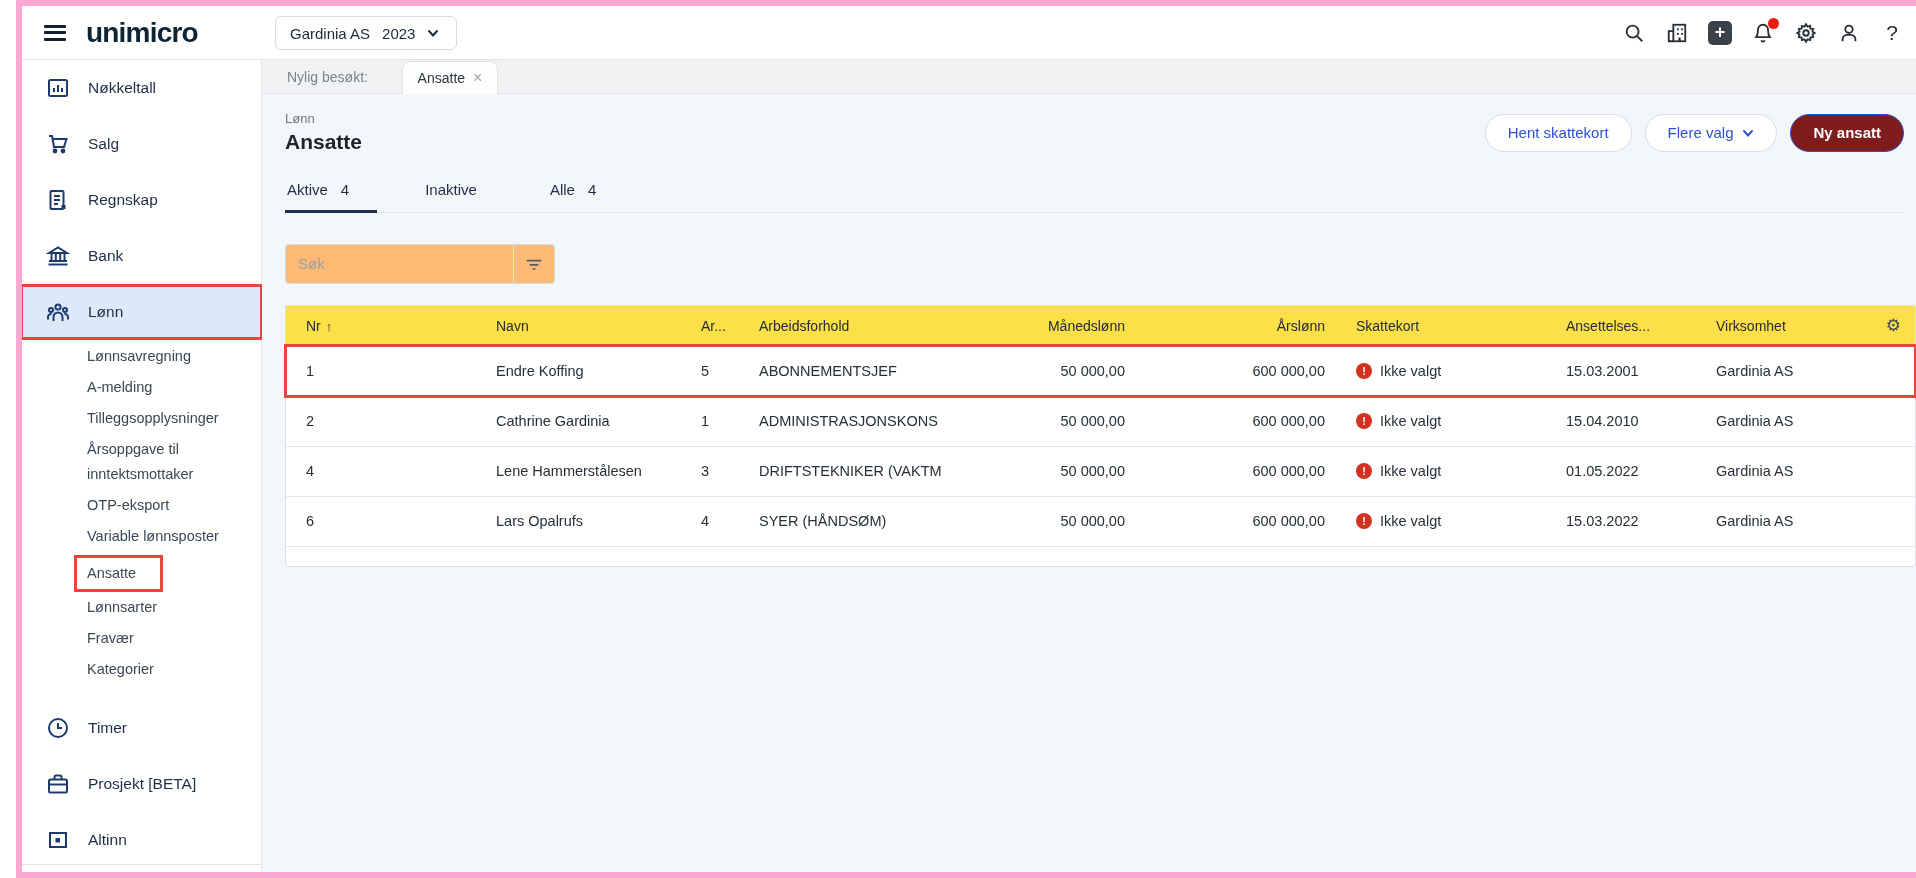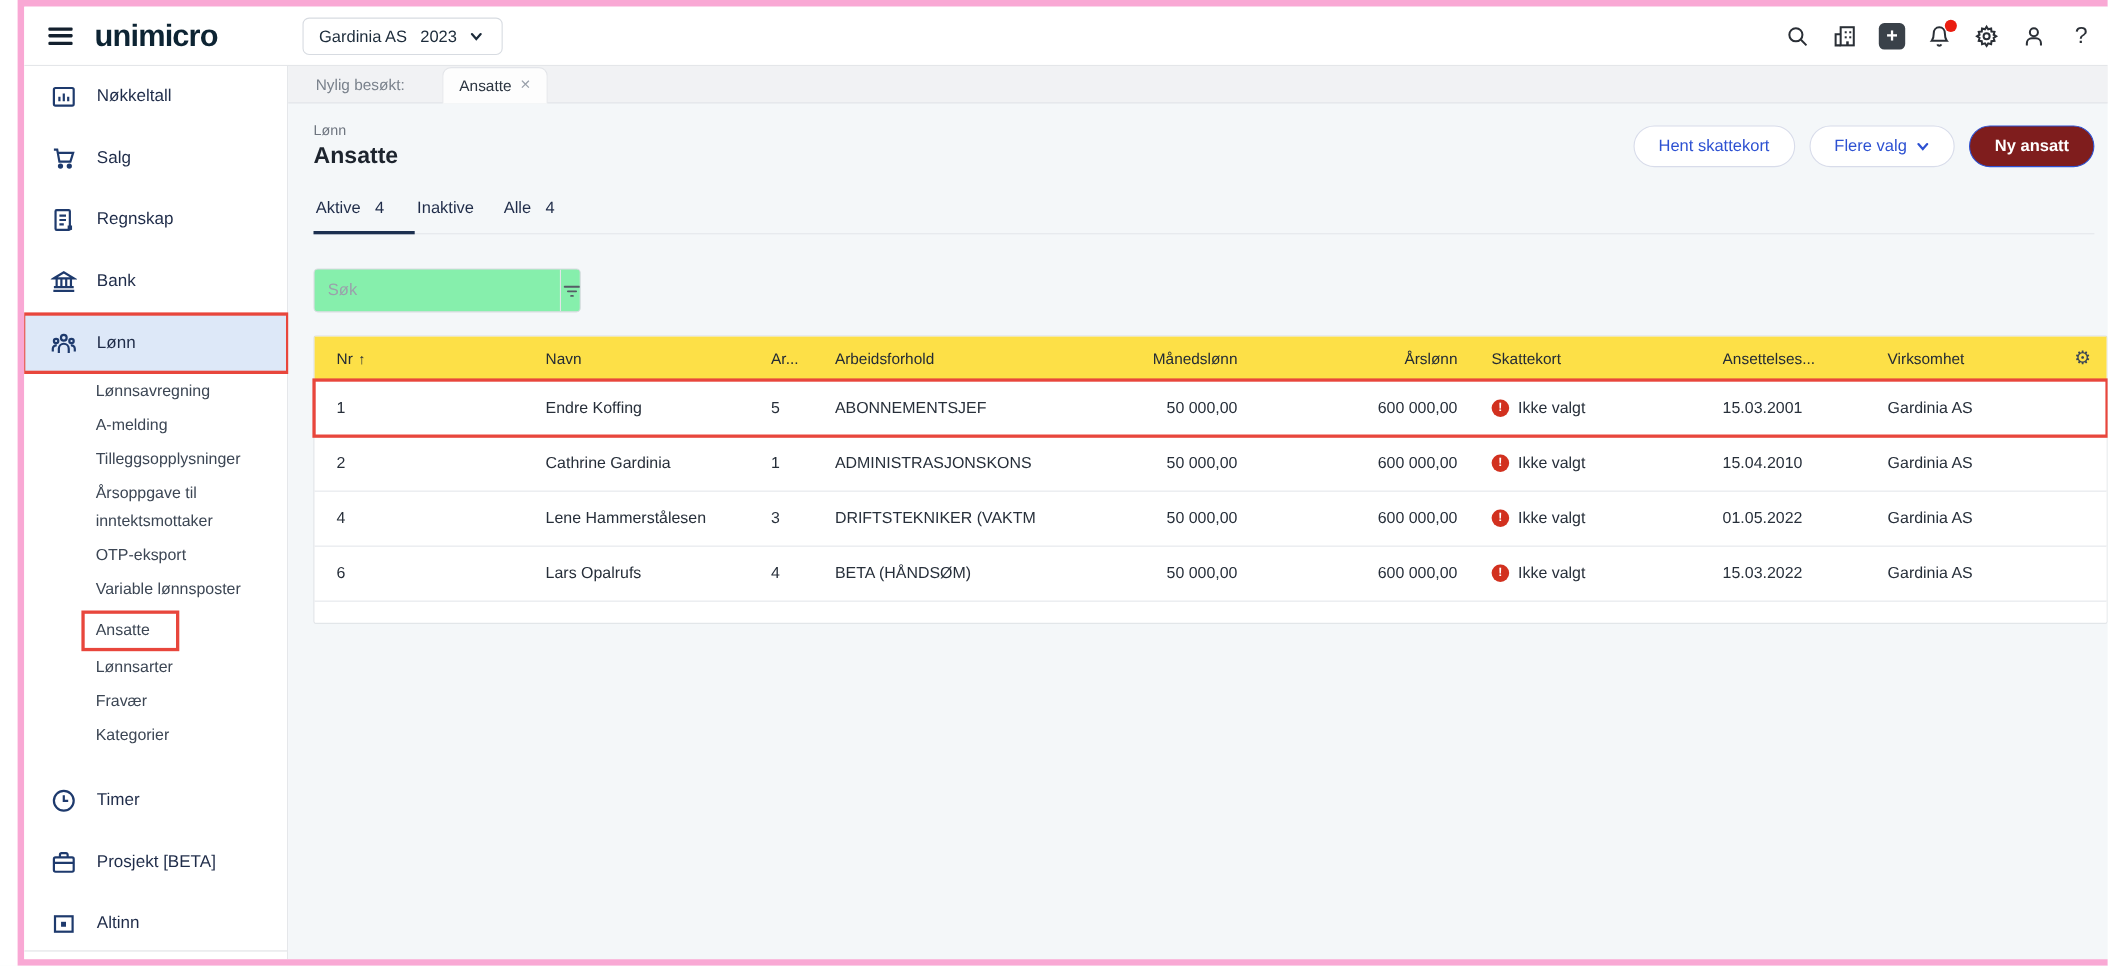--- a/index.html
+++ b/index.html
@@ -98,31 +98,31 @@
   .page-title { font-size: 21px; font-weight: 700; color: #1d242e; }
   .actions { display: flex; gap: 13px; align-items: flex-end; }
   .btn {
     height: 38px; border-radius: 19px; padding: 0 22px;
     font-size: 15px; font-family: inherit; cursor: pointer;
     display: inline-flex; align-items: center; gap: 9px;
   }
   .btn.outline { background: #fff; border: 1px solid #d8dcea; color: #2d51d2; }
   .btn.primary { background: #7f1d1d; border: 1px solid #2d51d2; color: #fff; font-weight: 600; }
 
-  .tabs-row { display: flex; margin-top: 27px; border-bottom: 1px solid #e4e7eb; text-align: right; }
+  .tabs-row { display: flex; gap: 46px; margin-top: 27px; border-bottom: 1px solid #e4e7eb; text-align: right; }
   .tab-item {
     display: flex; gap: 13px; padding: 0 12px 12px 2px;
     font-size: 15px; color: #1f2c49; cursor: pointer; position: relative;
   }
   .tab-item.active { border-bottom: 3px solid #1c3050; margin-bottom: -1.5px; padding-right: 28px; }
   .tab-count { color: #1f2c49; }
 
   .search-row { margin-top: 31px; display: flex; }
   .search-box {
-    width: 243px; height: 40px; background: #86efac; border: 1px solid #d9dce1;
+    width: 270px; height: 40px; background: #fdba74; border: 1px solid #d9dce1;
     border-radius: 4px; display: flex; align-items: flex-end; overflow: hidden;
   }
   .search-input {
     border: none; outline: none; flex: 1; height: 100%; padding: 0 12px;
     font-size: 15px; font-family: inherit; color: #2a323c; background: transparent;
   }
   .search-input::placeholder { color: #9aa1ab; }
   .filter-btn {
     width: 41px; height: 100%; border-left: 1px solid #e2e4e8;
     display: flex; align-items: center; justify-content: center; cursor: pointer; color: #555c66;
@@ -427,21 +427,21 @@
           </div>
           <div class="cell" style="padding-left:0">01.05.2022</div>
           <div class="cell">Gardinia AS</div>
           <div></div>
         </div>
 
         <div class="trow tbody-row">
           <div class="cell">6</div>
           <div class="cell">Lars Opalrufs</div>
           <div class="cell">4</div>
-          <div class="cell">BETA (HÅNDSØM)</div>
+          <div class="cell">SYER (HÅNDSØM)</div>
           <div class="cell num">50 000,00</div>
           <div class="cell num">600 000,00</div>
           <div class="cell skatt">
             <span class="err-ic">!</span>
             <span>Ikke valgt</span>
           </div>
           <div class="cell" style="padding-left:0">15.03.2022</div>
           <div class="cell">Gardinia AS</div>
           <div></div>
         </div>

